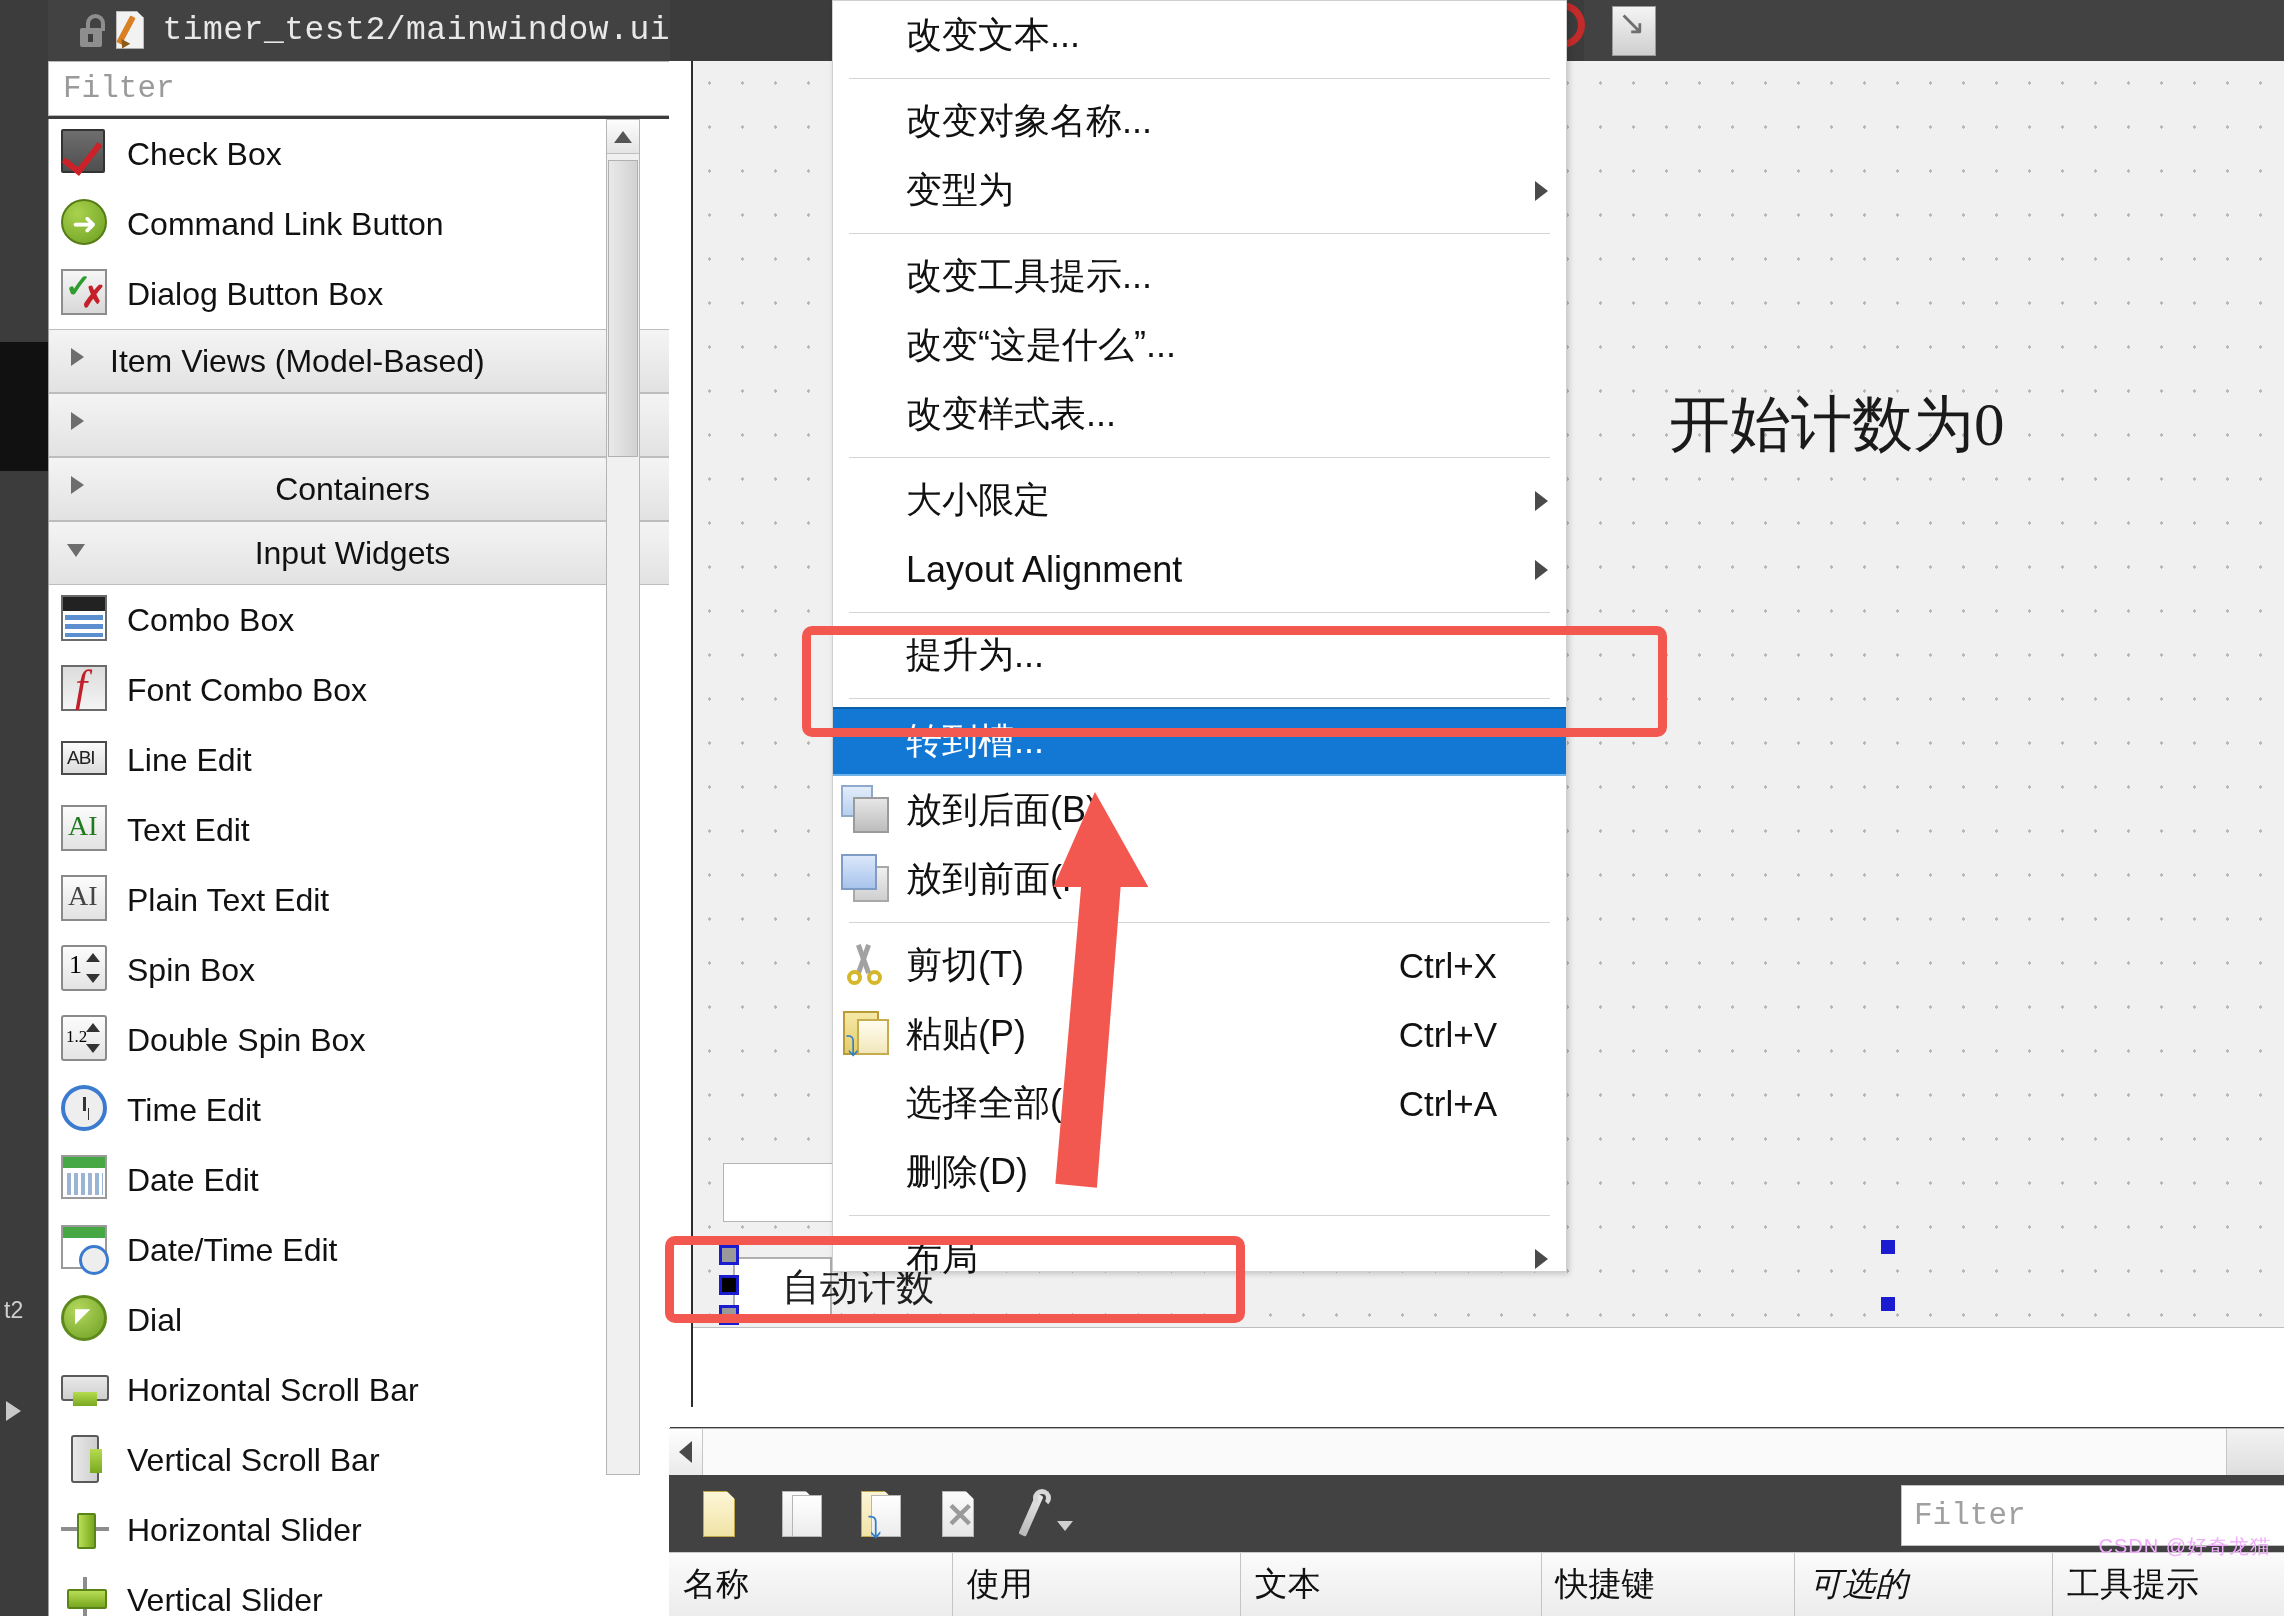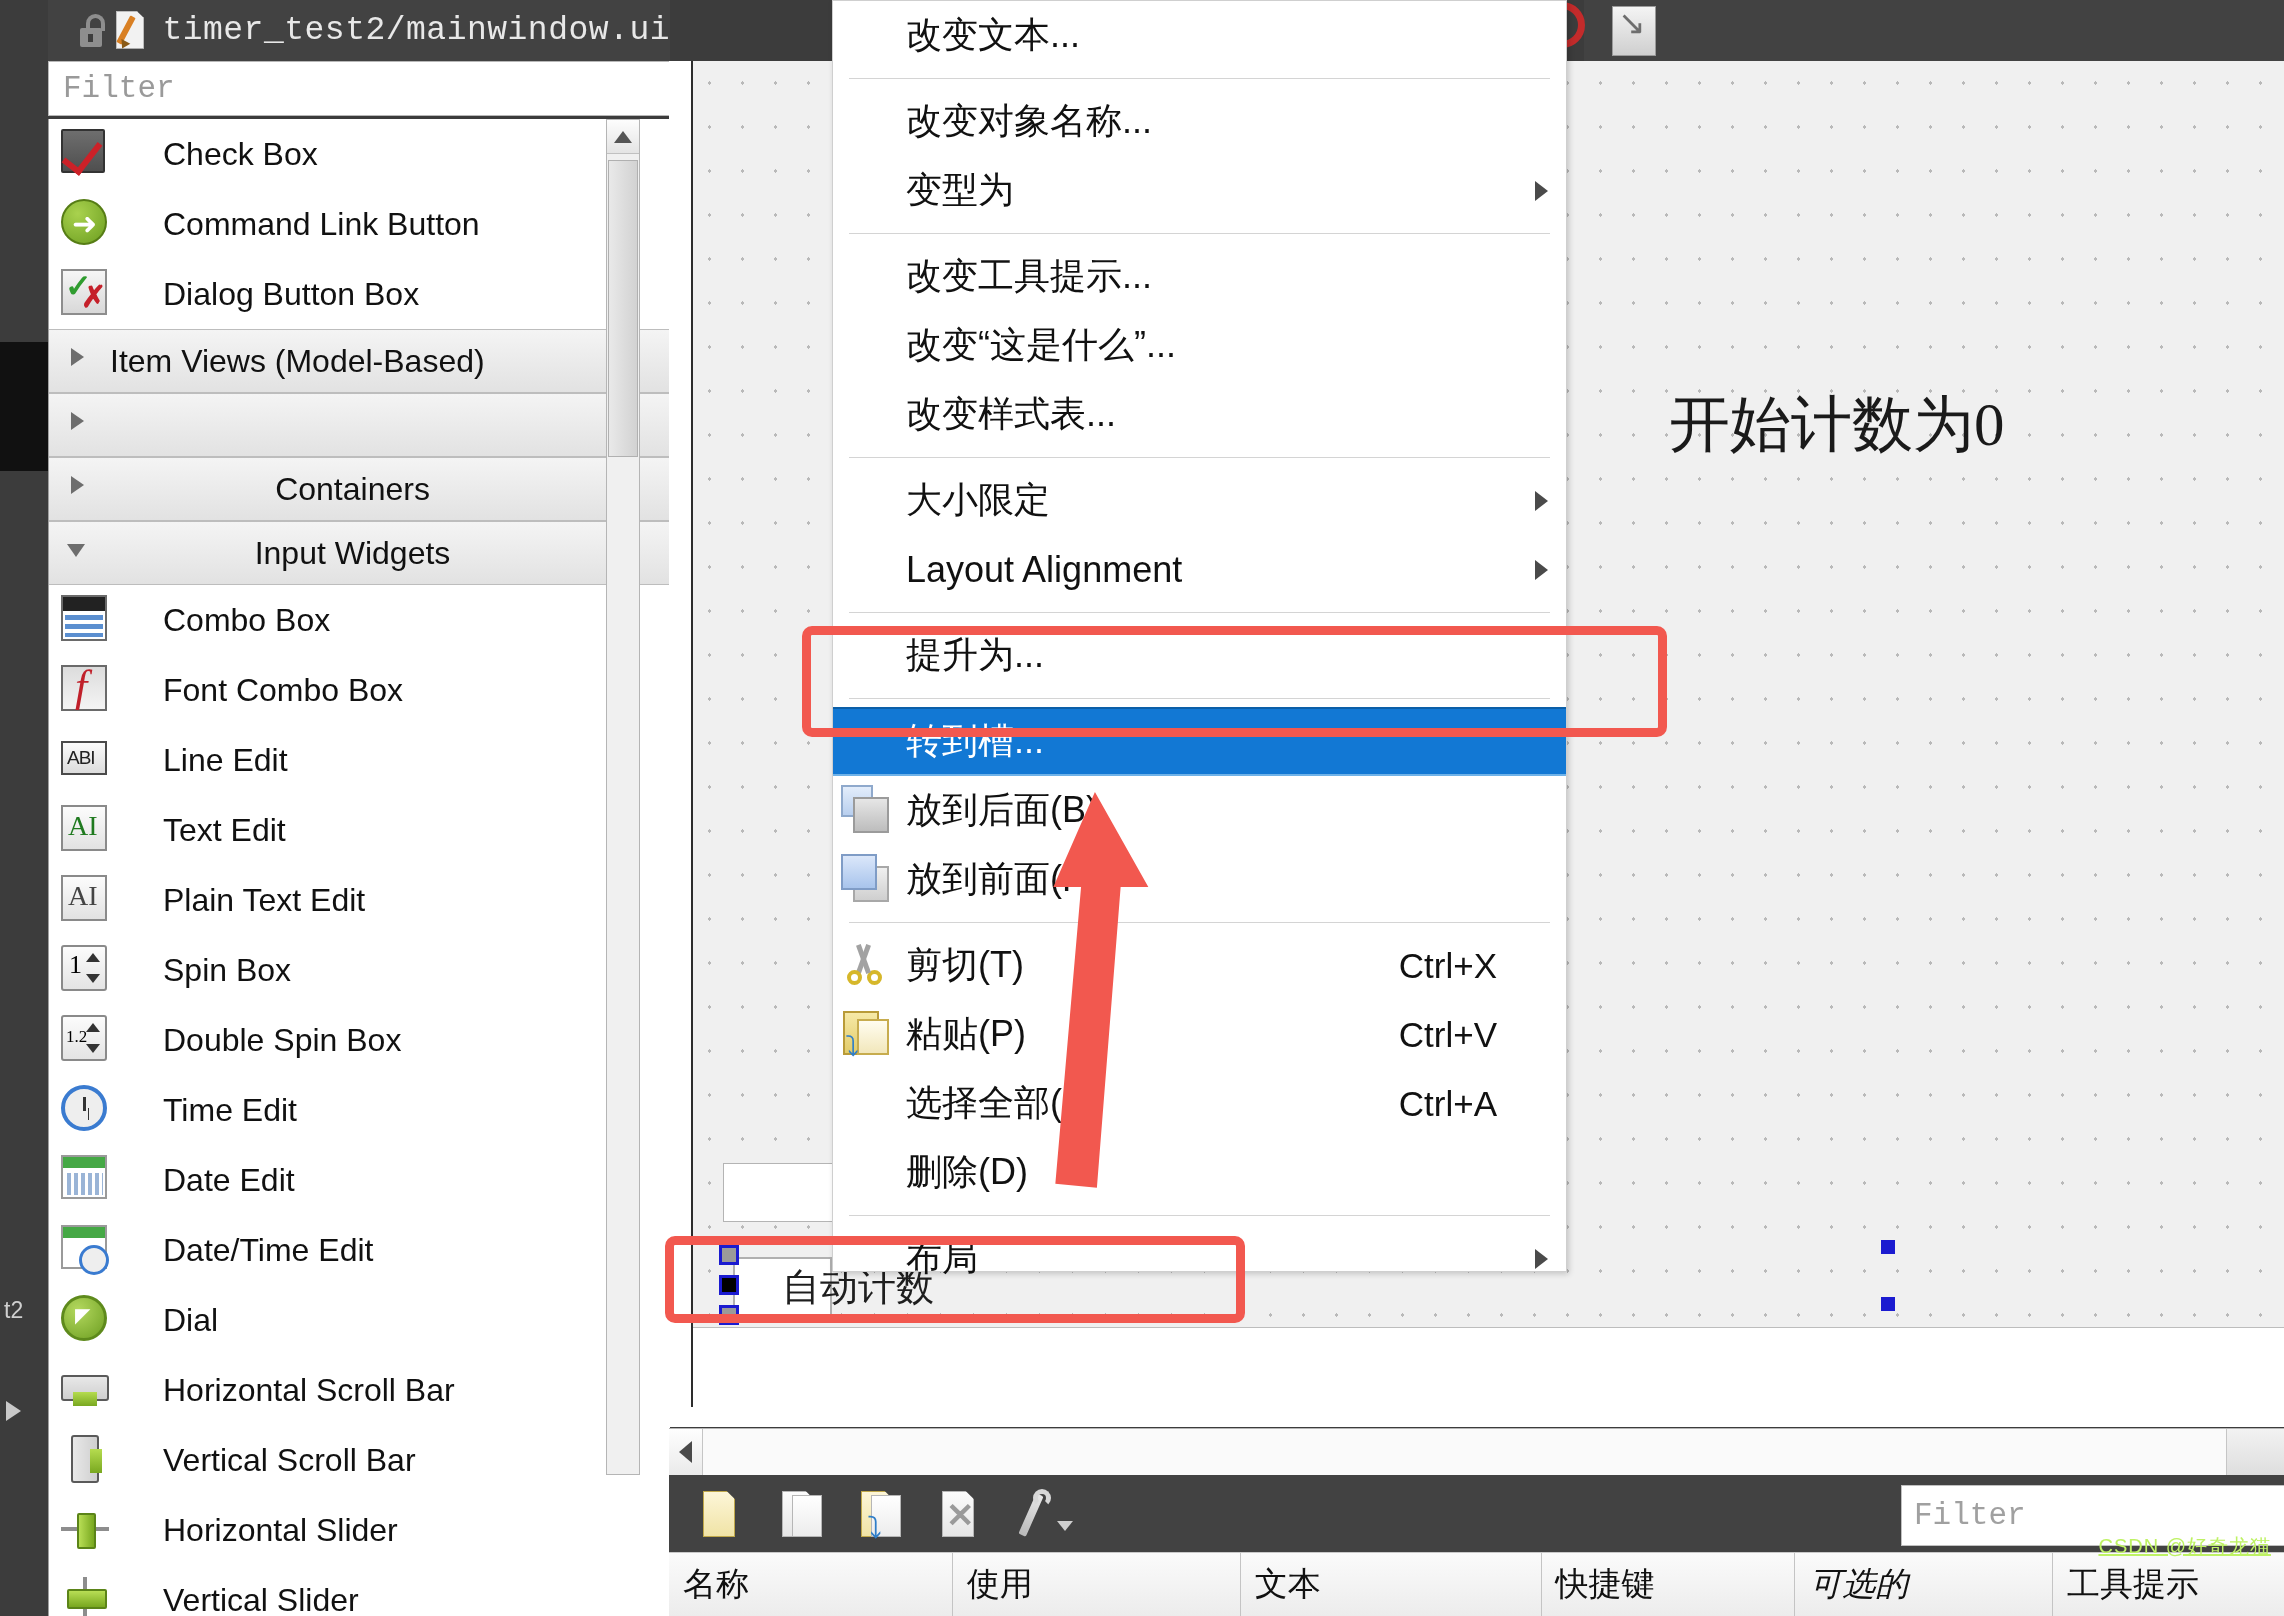--- a/index.html
+++ b/index.html
@@ -117,21 +117,20 @@
 
   
   .widget-panel {
     position: absolute; left: 48px; top: 119px; width: 622px; height: 1498px;
     background: #ffffff; border-left: 1px solid #a0a0a0;
     overflow: hidden;
   }
   .wrow {
     display: flex; align-items: center; height: 70px; padding-left: 12px;
     background: #ffffff;
-    gap: 36px;
   }
   .wrow .ico {
     width: 50px; height: 50px; flex: 0 0 50px; position: relative;
     margin-right: 16px;
   }
   .wrow .lbl {
     font-size: 32px; color: #111; white-space: nowrap;
     font-family: "Liberation Sans", sans-serif;
   }
   .grow {
@@ -398,21 +397,21 @@
     border-top: 1px solid #c9c9c9;
   }
   .th {
     border-right: 1px solid #c4c4c4; display: flex; align-items: center;
     padding-left: 14px; font-size: 33px; color: #111;
     font-family: "Liberation Sans", sans-serif;
   }
 
   .watermark {
     position: absolute; right: 14px; bottom: 57px;
-    color: #bef264; font-size: 20px; letter-spacing: 1px; text-decoration: underline;
+    color: #f0abfc; font-size: 20px; letter-spacing: 1px;
   }
 
   
   .ctx-menu {
     position: absolute; left: 832px; top: 0; width: 735px; height: 1272px;
     background: #ffffff; border: 1px solid #cfcfcf;
     box-shadow: 2px 2px 6px rgba(0,0,0,0.18);
     z-index: 50;
   }
   .mi {

